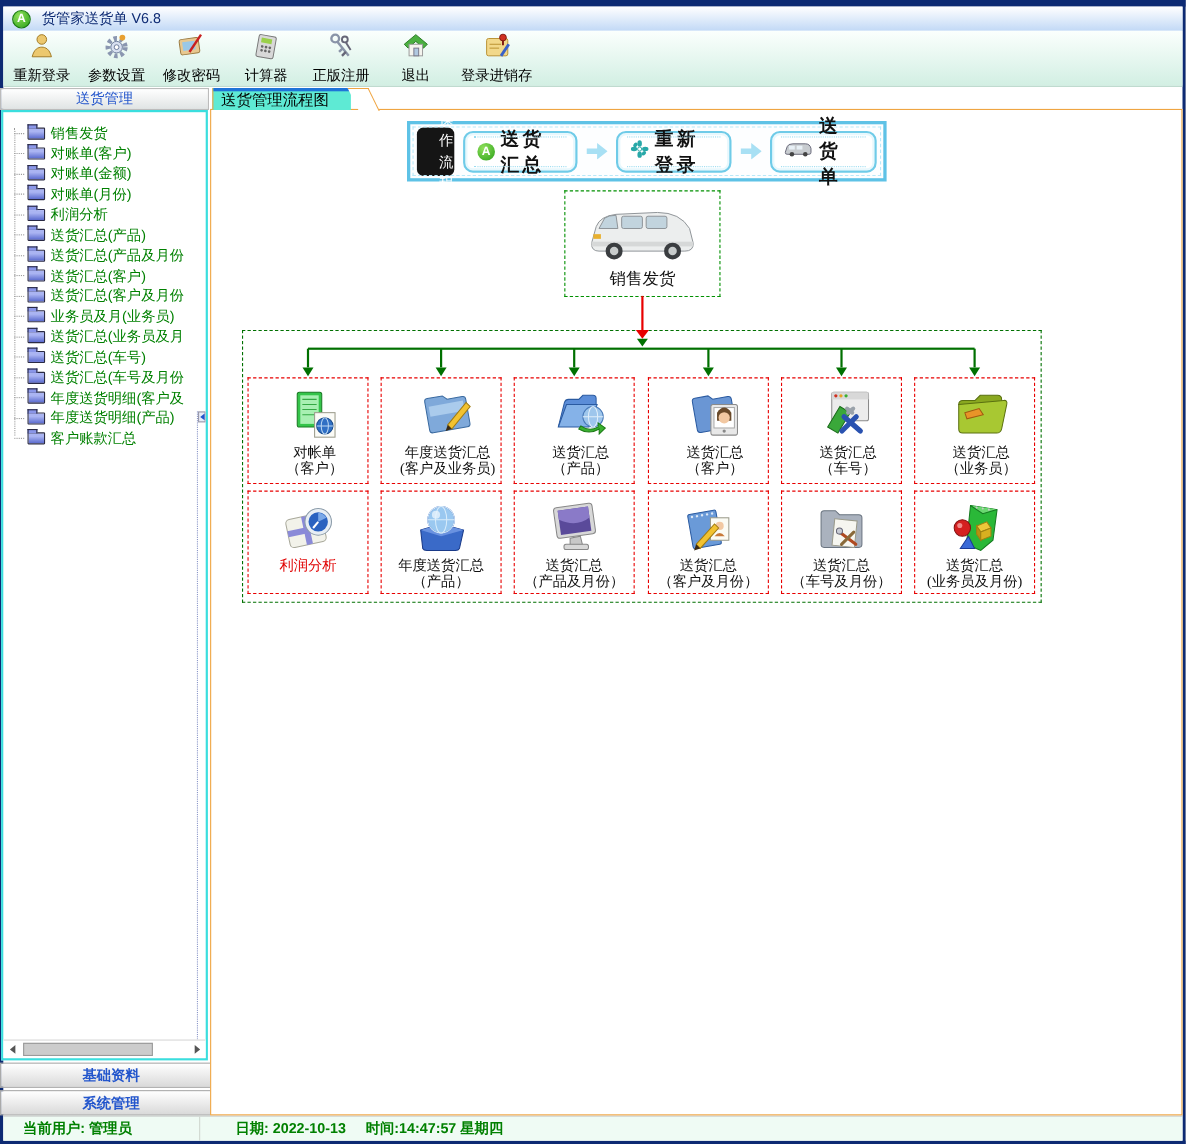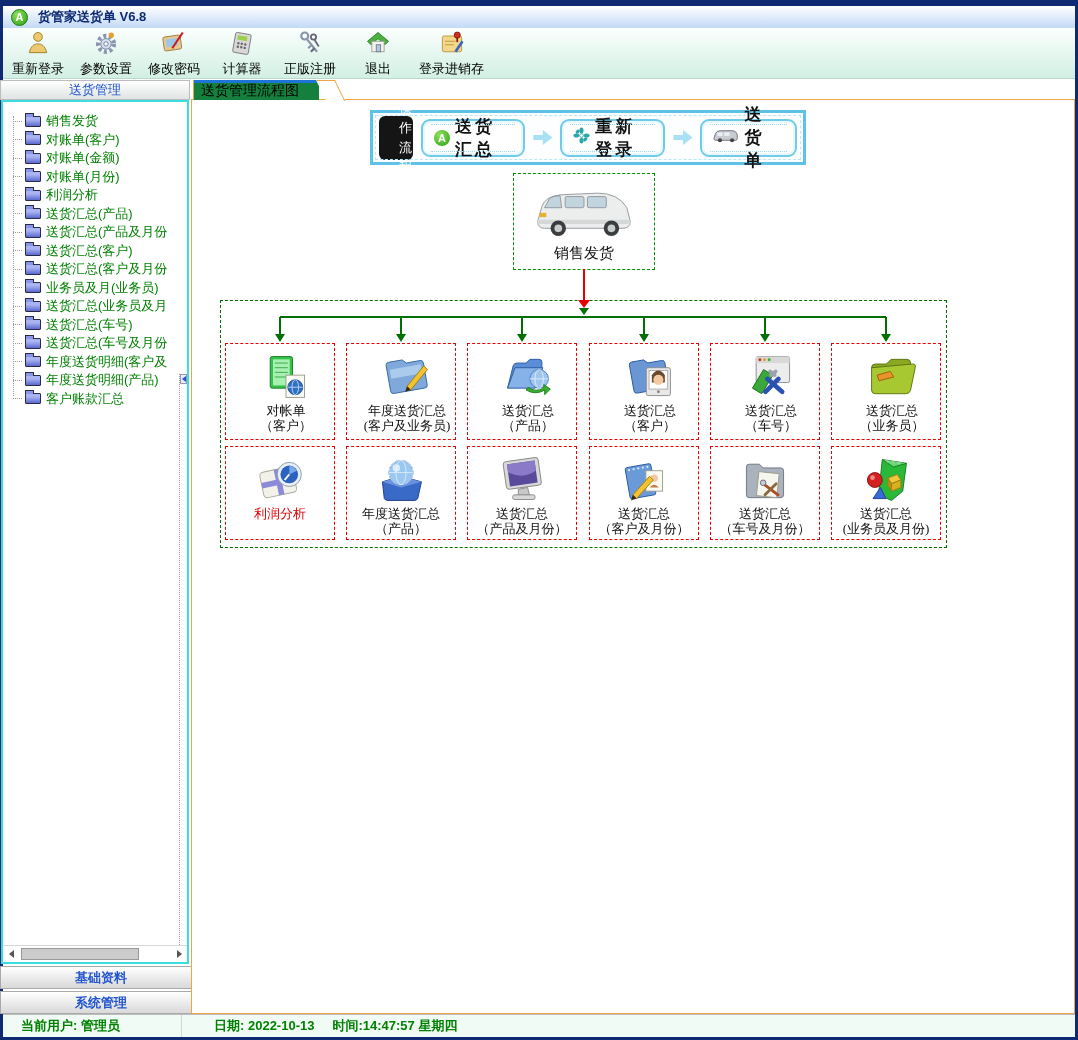--- a/index.html
+++ b/index.html
@@ -12,21 +12,21 @@
   .frame-left   { position:absolute; left:0; top:0; width:3px;  height:100%; background:#0d2a73; }
   .frame-right  { position:absolute; right:0; top:0; width:3px; height:100%; background:#0d2a73; }
   .frame-bottom { position:absolute; left:0; bottom:0; width:100%; height:3px; background:#0d2a73; }
 
   .titlebar { position:absolute; left:3px; top:6px; right:3px; height:22px;
     background:linear-gradient(#ffffff,#c2d9f6); display:flex; align-items:center; padding-left:8px; }
   .logo { width:17px; height:17px; border-radius:50%;
     background:radial-gradient(circle at 35% 30%, #8fe05a, #2aa018); color:#fff; font-weight:bold;
     font-size:11px; display:flex; align-items:center; justify-content:center; margin-right:10px;
     border:1px solid #1a7a10; }
-  .title-text { color:#0d2a73; font-weight:bold; font-size:13px; }
+  .title-text { color:#0d2a73; font-weight:normal; font-size:13px; }
 
   
   .toolbar { position:absolute; left:3px; top:28px; right:3px; height:51px;
     background:linear-gradient(#fbfffd,#d2efe3); border-bottom:1px solid #b9d8ca;
     display:flex; align-items:flex-end; padding:0 0 2px 8px; gap:14px; }
   .tbtn { display:flex; flex-direction:column; align-items:center; justify-content:flex-end;
     min-width:54px; cursor:pointer; }
   .tbtn svg { width:28px; height:28px; }
   .tbtn .tlabel { font-size:13px; color:#000; line-height:15px; }
 
@@ -53,21 +53,21 @@
   .sb-thumb { height:12px; width:118px; background:#ccc; border:1px solid #9a9a9a; margin-left:2px; cursor:pointer; }
   .vtrack { position:absolute; right:0; top:272px; bottom:17px; width:8px; border-left:1px dotted #8a96c8; }
   .vtrack .vbtn { height:10px; border:1px solid #99a; background:#e8ecf8; display:flex; align-items:center; justify-content:center; cursor:pointer; }
   .vtri { width:0; height:0; border-top:3px solid transparent; border-bottom:3px solid transparent; border-right:4px solid #2255cc; }
 
   .side-btn { position:absolute; left:0; width:202px; height:23px;
     background:linear-gradient(#ffffff,#d9d9d9); border:1px solid #aaa;
     color:#2255cc; font-size:13px; font-weight:bold; text-align:center; line-height:21px; cursor:pointer; }
 
   
-  .tab { position:absolute; left:193px; top:80px; width:126px; height:20px; background:#15803d; z-index:3;
+  .tab { position:absolute; left:193px; top:80px; width:126px; height:20px; background:#5eead4; z-index:3;
     border-left:1px solid #efa542; }
   .tab .stripe { position:absolute; left:0; top:0; width:100%; height:3px; background:#1f74d8; }
   .tab::after { content:''; position:absolute; top:0; right:-16px; width:18px; height:100%;
     background:#fff; transform:skewX(26deg); transform-origin:0 0;
     border-right:1px solid #efa542; border-top:1px solid #efa542; }
   .tab .tab-label { position:relative; z-index:2; font-size:14px; color:#000; padding-left:7px; line-height:21px; display:block; }
   .content { position:absolute; left:191px; top:99px; width:884px; height:915px;
     background:#fff; border:1px solid #efa542; z-index:1; }
 
   

